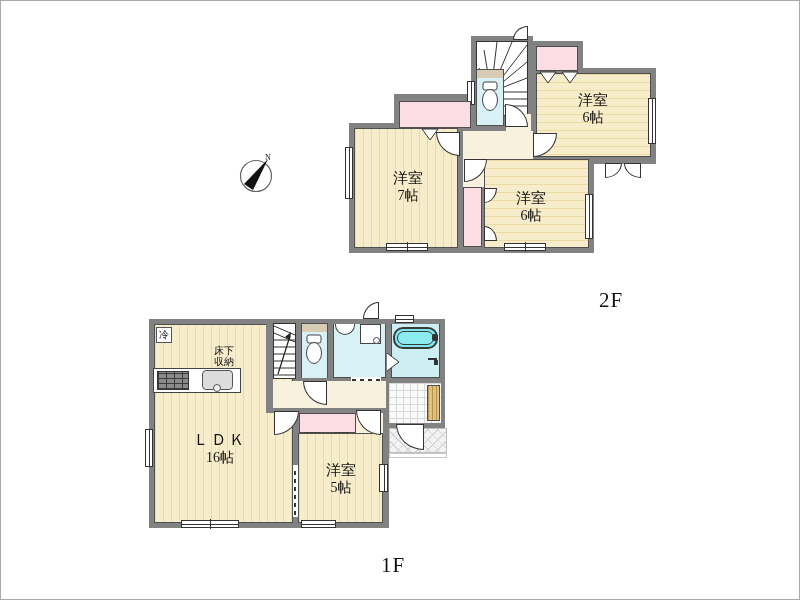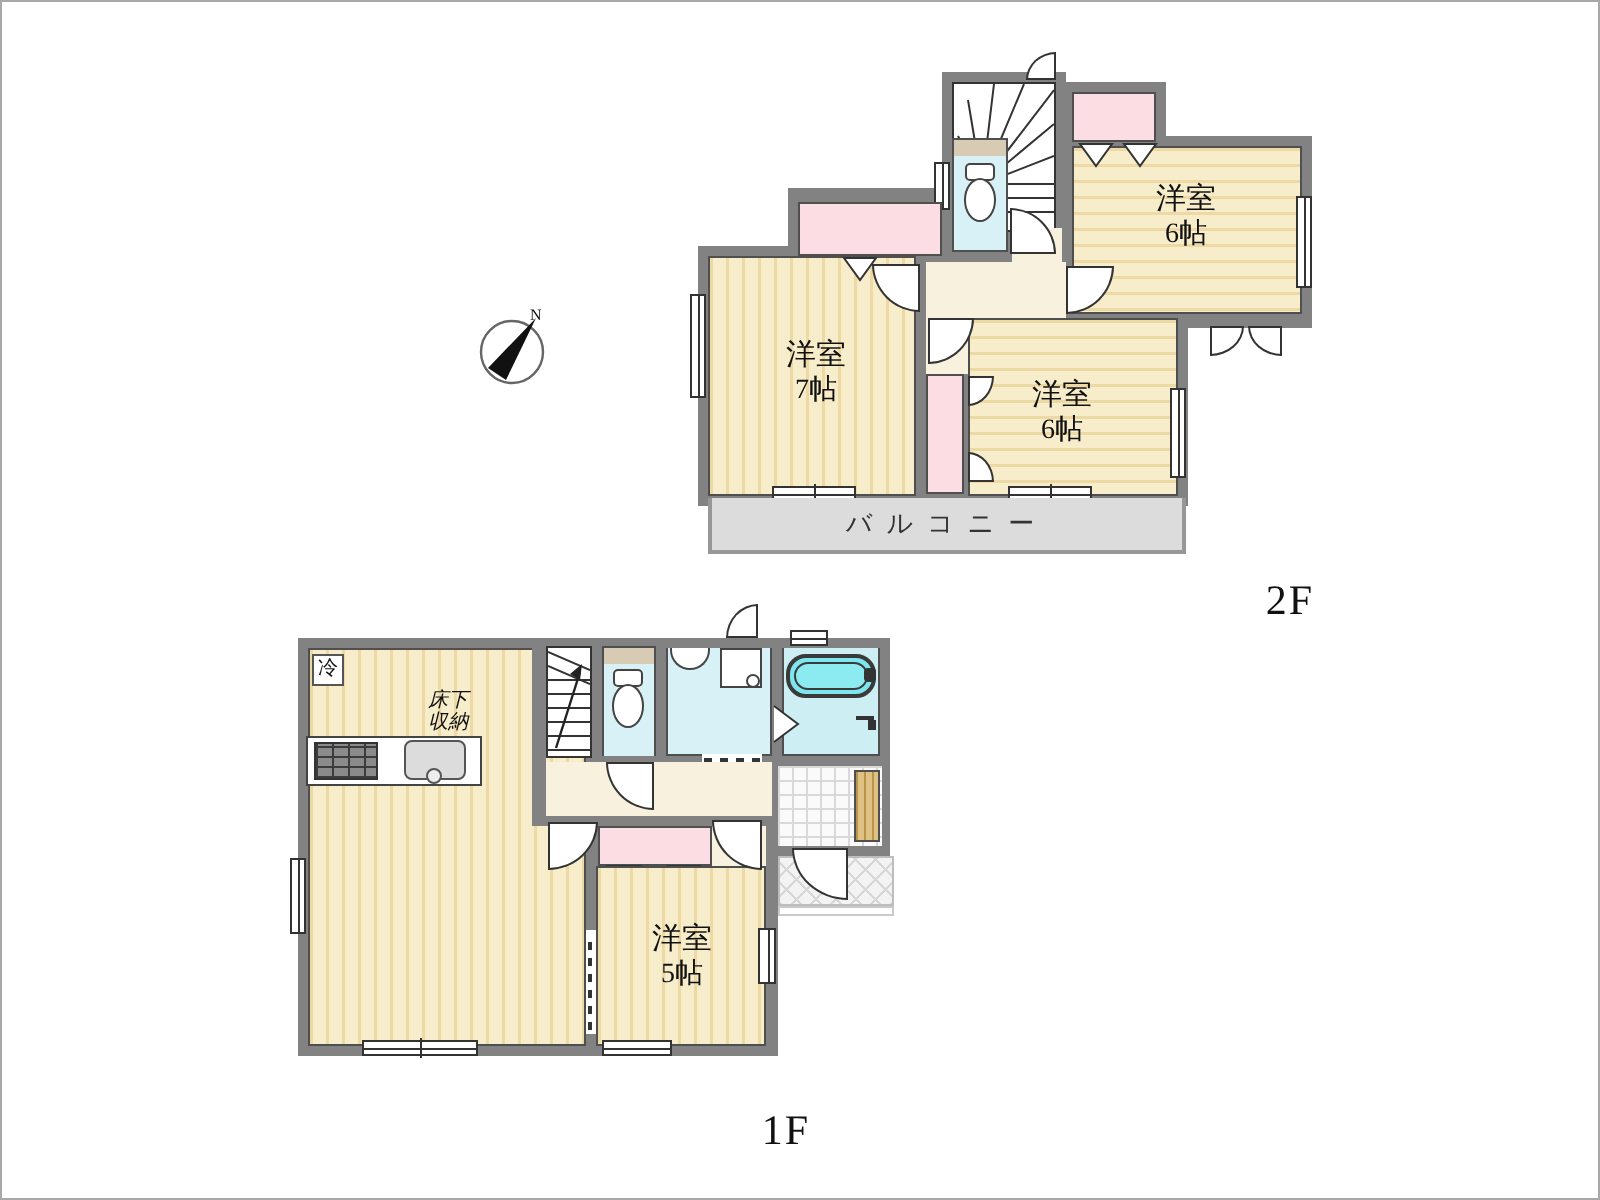--- a/index.html
+++ b/index.html
@@ -30,21 +30,21 @@
   .hatch{position:absolute;background-color:#f3f3f3;
         background-image:repeating-linear-gradient(45deg,#d7d7d7 0 1px,transparent 1px 7px),
                          repeating-linear-gradient(-45deg,#d7d7d7 0 1px,transparent 1px 7px);
         border:1px solid #bdbdbd;box-sizing:border-box;}
   .wood{position:absolute;background-color:#e0c184;
         background-image:repeating-linear-gradient(90deg,#b8934a 0 1px,transparent 1px 4px);
         border:1px solid #4f4f4f;box-sizing:border-box;}
   .lbl{position:absolute;text-align:center;line-height:1.18;color:#111;}
   .rlbl{font-size:15px;}
   .rlbl .sz{font-size:14px;}
-  .small-lbl{font-size:10px;line-height:1.1;font-style:italic;}
+  .small-lbl{font-size:10px;line-height:1.1;}
   .floor-lbl{font-size:21px;letter-spacing:1px;}
   .balcony-lbl{position:absolute;width:100%;text-align:center;top:4px;font-size:13px;letter-spacing:7px;color:#333;}
   .fixture{position:absolute;}
   .dash-h{position:absolute;background:repeating-linear-gradient(90deg,#333 0 4px,transparent 4px 8px);}
   .dash-v{position:absolute;background:repeating-linear-gradient(0deg,#333 0 4px,transparent 4px 8px);}
   svg{display:block;}
 </style>
 </head>
 <body>
 
@@ -122,37 +122,34 @@
   <div class="door tr" style="left:483px;top:225px;width:13px;height:15px;"></div>
 
   <div class="win v" style="left:344px;top:146px;width:8px;height:52px;"></div>
   <div class="win h tick" style="left:385px;top:242px;width:42px;height:8px;"></div>
   <div class="win h tick" style="left:503px;top:242px;width:42px;height:8px;"></div>
   <div class="win v" style="left:584px;top:193px;width:8px;height:45px;"></div>
   <div class="win v" style="left:647px;top:97px;width:8px;height:46px;"></div>
   <div class="door br" style="left:604px;top:162px;width:17px;height:15px;"></div>
   <div class="door bl" style="left:623px;top:162px;width:17px;height:15px;"></div>
 
-  <div class="balcony" style="left:353px;top:248px;width:239px;height:28px;">
-    <div class="balcony-lbl">バルコニー</div>
-  </div>
 
   <div class="lbl rlbl" style="left:562px;top:91px;width:60px;">
     <div>洋室</div>
       <div class="sz">6帖</div>
   </div>
   <div class="lbl rlbl" style="left:377px;top:169px;width:60px;">
     <div>洋室</div>
       <div class="sz">7帖</div>
   </div>
   <div class="lbl rlbl" style="left:500px;top:189px;width:60px;">
     <div>洋室</div>
       <div class="sz">6帖</div>
   </div>
-  <div class="lbl floor-lbl" style="left:596px;top:287px;width:60px;text-align:right;">2F</div>
+  <div class="lbl floor-lbl" style="left:580px;top:287px;width:60px;">2F</div>
 
   <div class="wall" style="left:148px;top:318px;width:240px;height:209px;"></div>
   <div class="wall" style="left:262px;top:318px;width:182px;height:109px;"></div>
 
   <div class="fill vstripe" style="left:153px;top:323px;width:139px;height:199px;"></div>
 
   <div class="whitebox" style="left:152px;top:367px;width:88px;height:25px;border:1px solid #444;box-sizing:border-box;"></div>
   <div class="abs" style="left:156px;top:370px;width:32px;height:19px;background:#8a8a8a;border:1px solid #333;box-sizing:border-box;background-image:repeating-linear-gradient(0deg,#3c3c3c 0 1px,transparent 1px 5px),repeating-linear-gradient(90deg,#3c3c3c 0 1px,transparent 1px 8px);"></div>
   <div class="abs" style="left:201px;top:369px;width:31px;height:20px;background:#dcdcdc;border:1px solid #555;border-radius:4px;box-sizing:border-box;"></div>
   <div class="abs" style="left:212px;top:383px;width:8px;height:8px;background:#eee;border:1px solid #555;border-radius:50%;box-sizing:border-box;"></div>
@@ -245,19 +242,23 @@
   <div class="door bl" style="left:355px;top:409px;width:25px;height:25px;"></div>
   <div class="door bl" style="left:302px;top:380px;width:24px;height:24px;"></div>
   <div class="door tl" style="left:362px;top:301px;width:16px;height:17px;"></div>
 
   <div class="win v" style="left:144px;top:428px;width:8px;height:38px;"></div>
   <div class="win h tick" style="left:180px;top:519px;width:58px;height:8px;"></div>
   <div class="win h" style="left:300px;top:519px;width:35px;height:8px;"></div>
   <div class="win v" style="left:378px;top:463px;width:9px;height:28px;"></div>
   <div class="win h" style="left:394px;top:314px;width:19px;height:8px;"></div>
 
+  <div class="lbl" style="left:169px;top:430px;width:100px;">
+    <div style="font-size:16px;letter-spacing:2px;">ＬＤＫ</div>
+    <div style="font-size:14px;">16帖</div>
+  </div>
   <div class="lbl rlbl" style="left:310px;top:461px;width:60px;">
     <div>洋室</div>
       <div class="sz">5帖</div>
   </div>
   <div class="lbl floor-lbl" style="left:362px;top:552px;width:60px;">1F</div>
 
 </div>
 
 </body></html>

